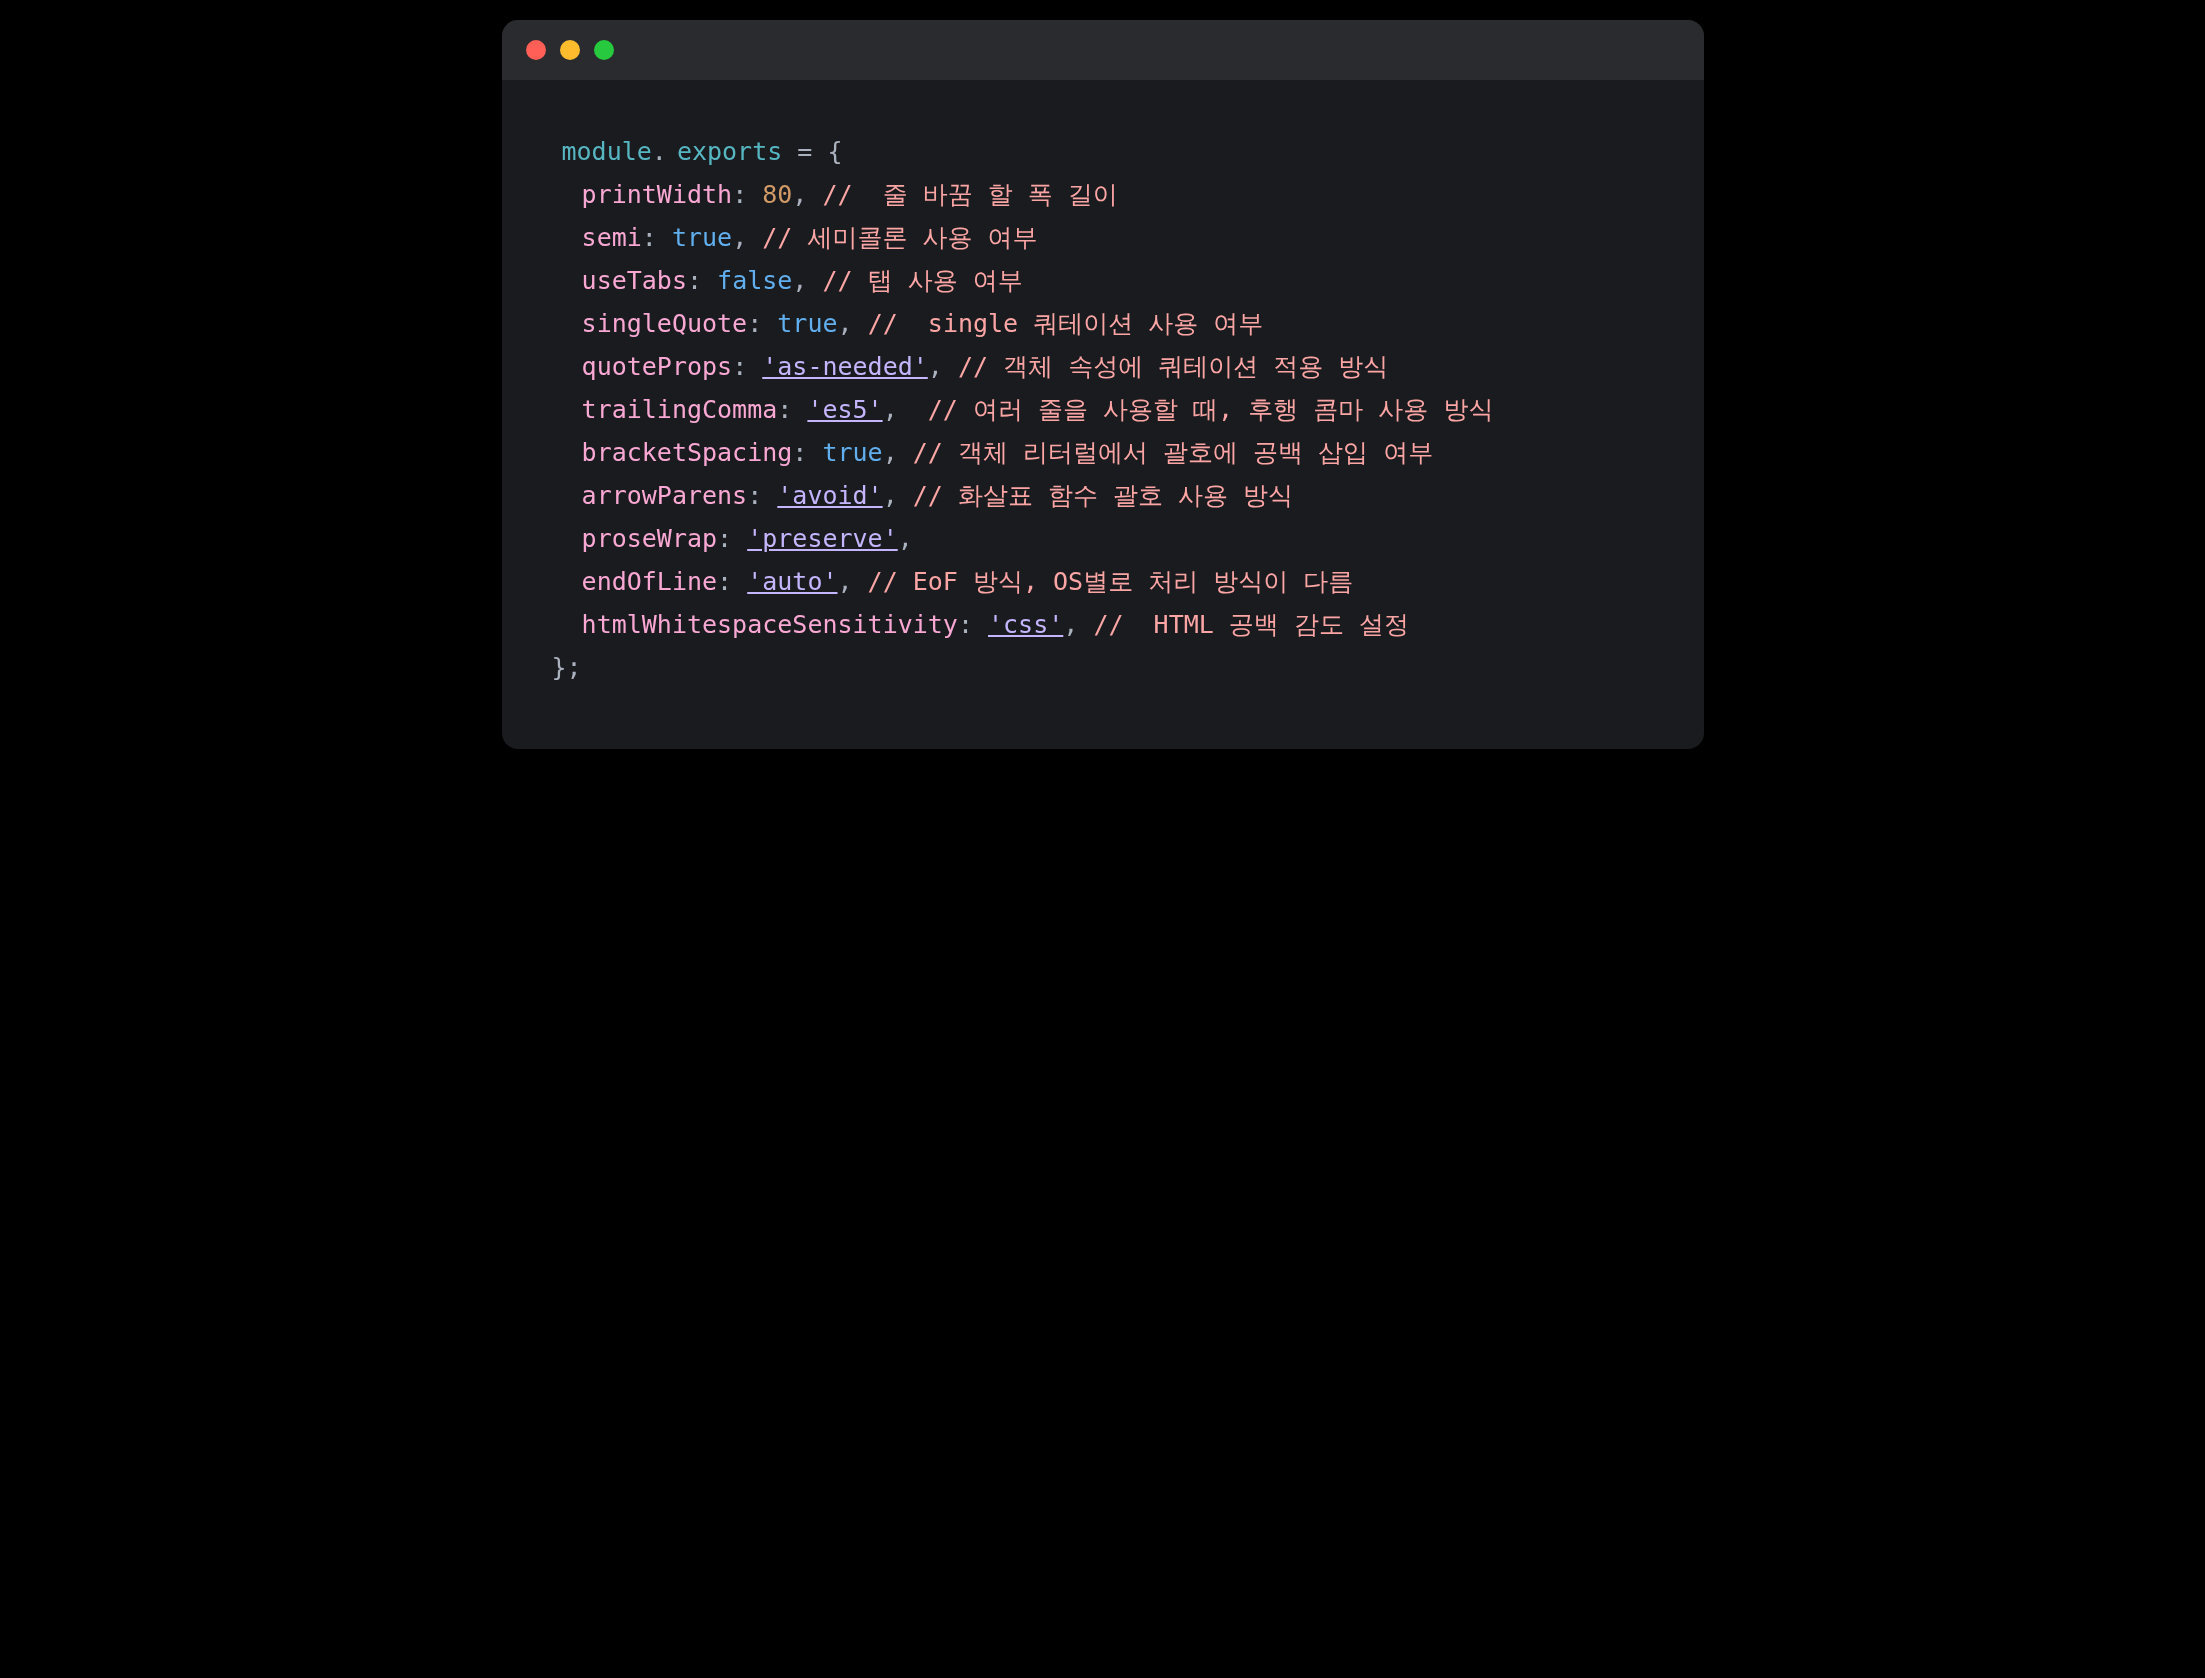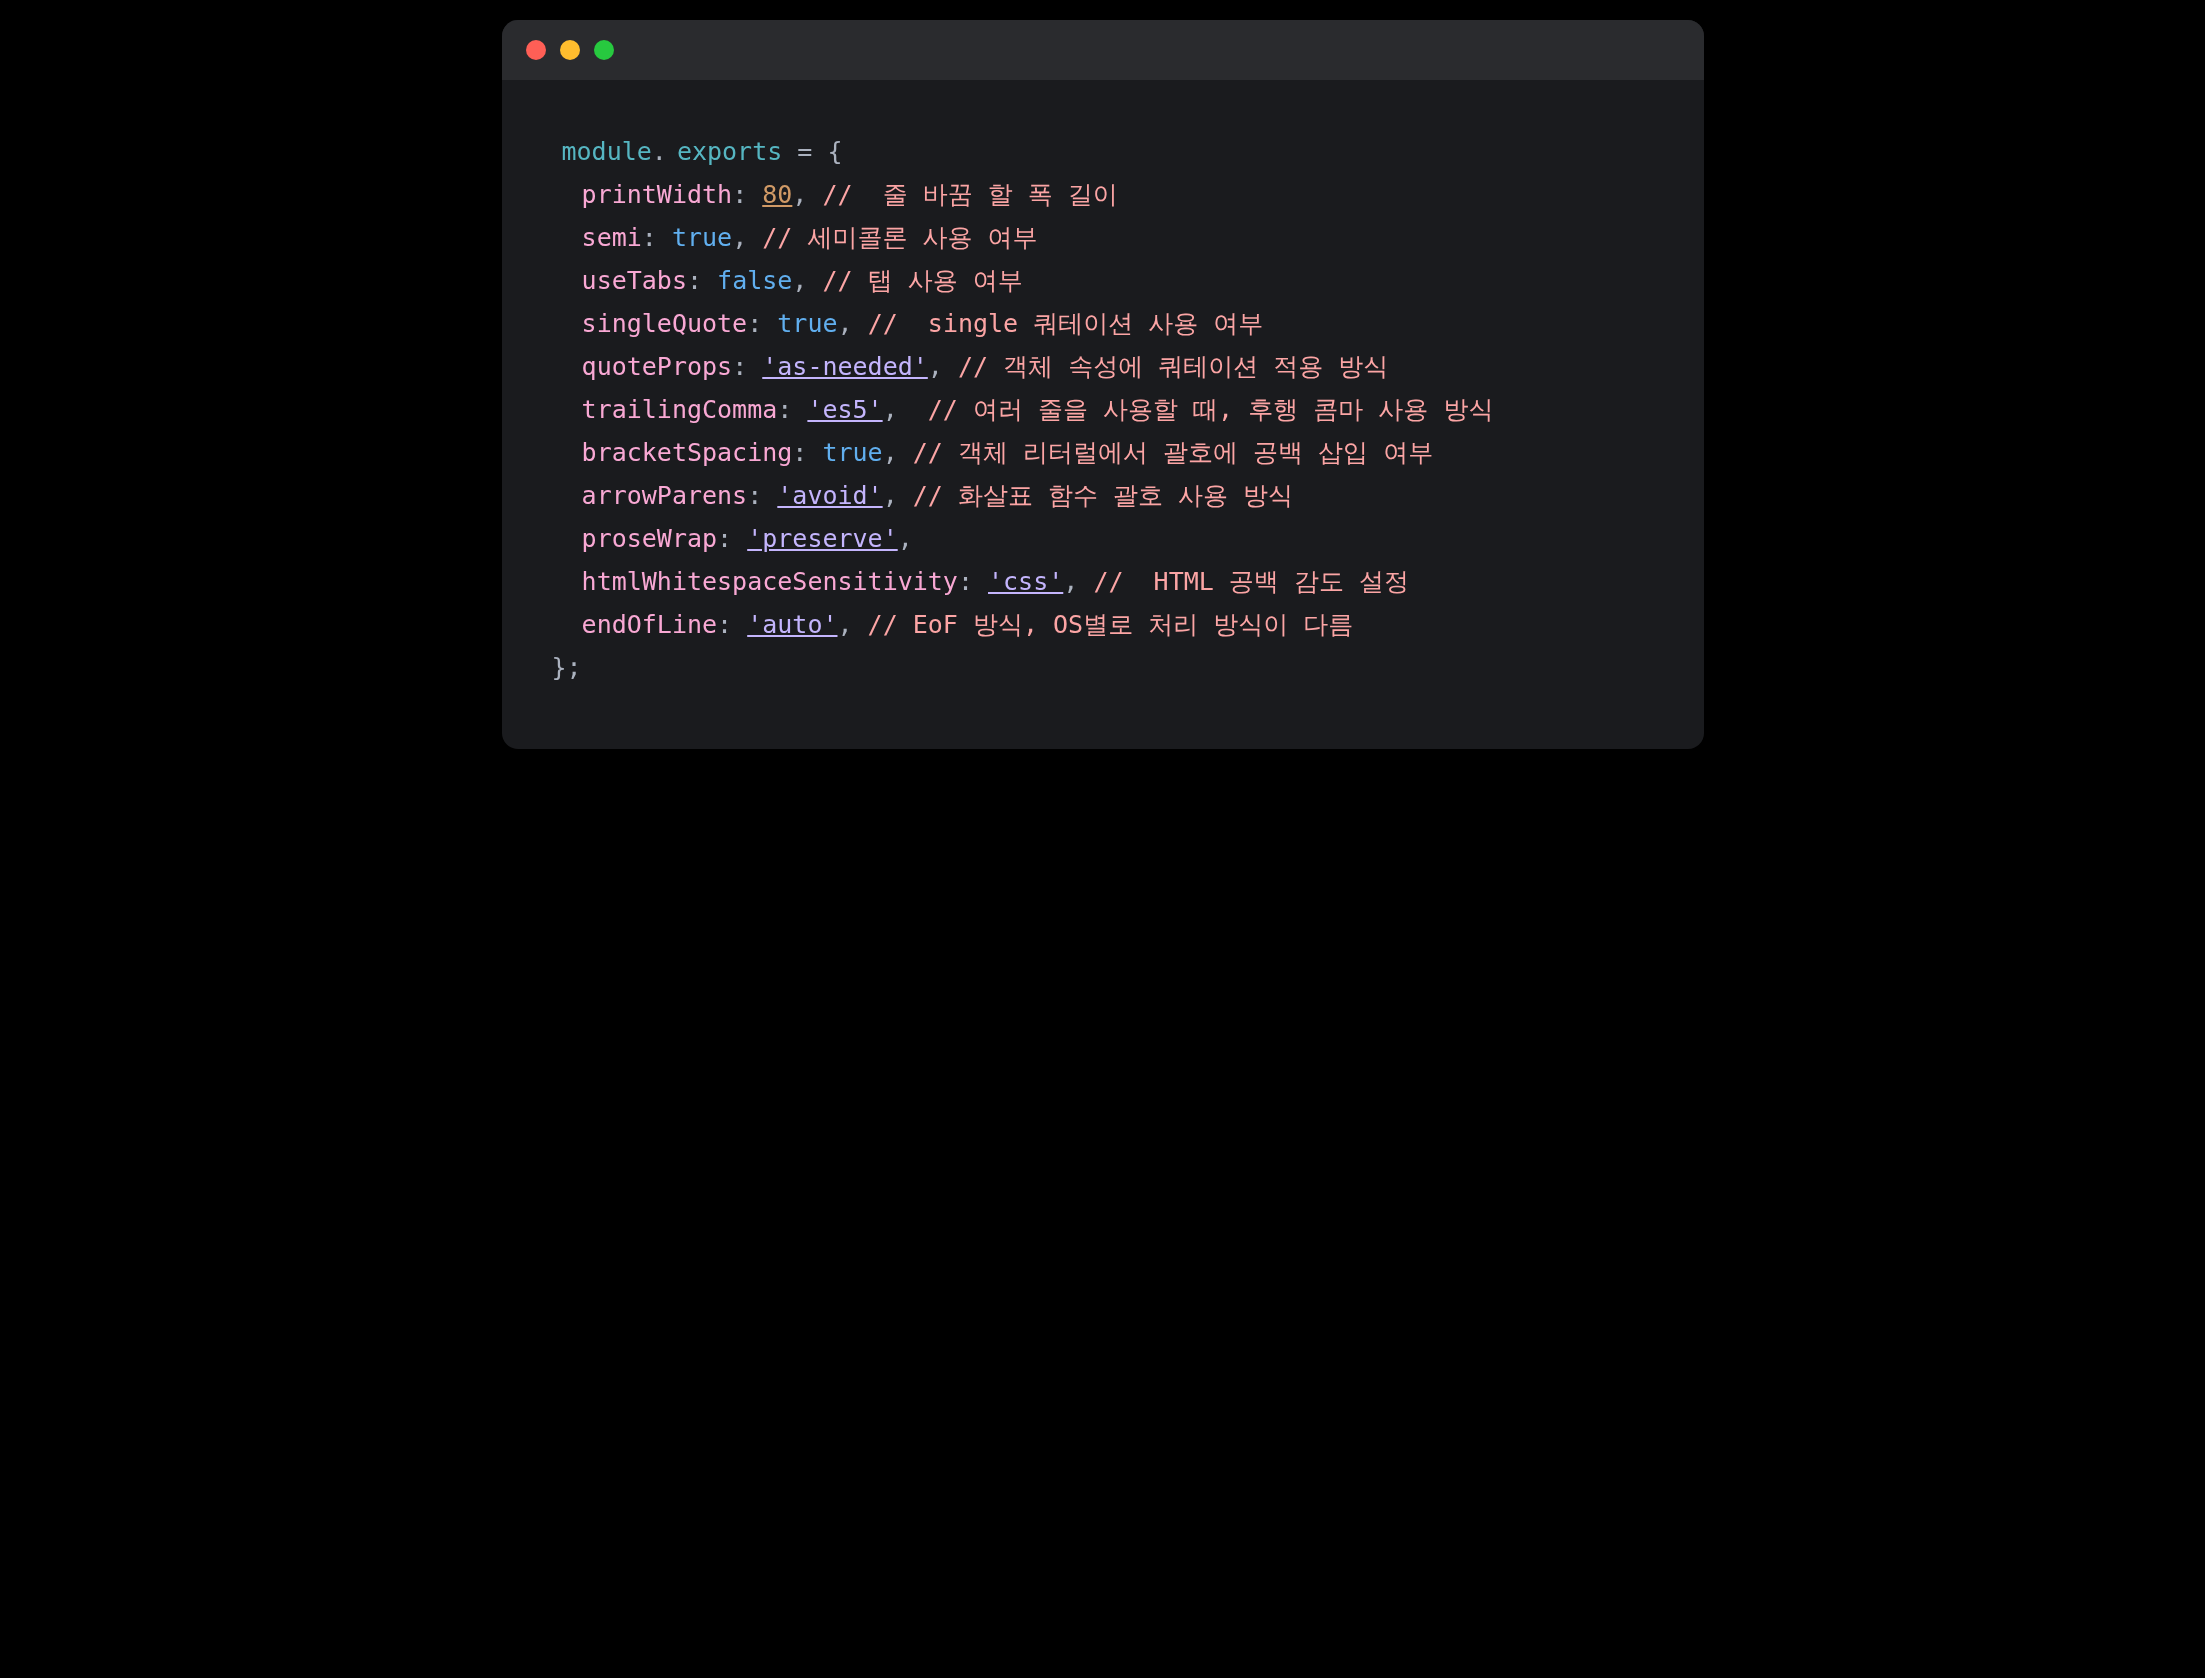--- a/index.html
+++ b/index.html
@@ -44,21 +44,21 @@
       font-size: 25px;
       line-height: 1.72;
       color: #c9d1d9;
     }
     .code-line {
       white-space: pre;
     }
     .tok-variable { color: #56b6c2; margin-left: 10px; }
     .tok-punct { color: #abb2bf; }
     .tok-property { color: #f9a8d4; }
-    .tok-number { color: #d19a66; text-decoration: underline; }
+    .tok-number { color: #d19a66; }
     .tok-boolean { color: #61afef; }
     .tok-string { color: #c4b5fd; text-decoration: underline; }
     .tok-comment { color: #fca5a5; }
   </style>
 </head>
 <body>
 
 <div class="window">
   <div class="titlebar">
     <div class="traffic-light red"></div>
@@ -72,21 +72,21 @@
     <div id="lines-container">
         <div class="code-line"><span>  </span><span class="tok-property">printWidth</span><span class="tok-punct">: </span><span class="tok-number">80</span><span class="tok-punct">, </span><span class="tok-comment">//  줄 바꿈 할 폭 길이</span></div>
         <div class="code-line"><span>  </span><span class="tok-property">semi</span><span class="tok-punct">: </span><span class="tok-boolean">true</span><span class="tok-punct">, </span><span class="tok-comment">// 세미콜론 사용 여부</span></div>
         <div class="code-line"><span>  </span><span class="tok-property">useTabs</span><span class="tok-punct">: </span><span class="tok-boolean">false</span><span class="tok-punct">, </span><span class="tok-comment">// 탭 사용 여부</span></div>
         <div class="code-line"><span>  </span><span class="tok-property">singleQuote</span><span class="tok-punct">: </span><span class="tok-boolean">true</span><span class="tok-punct">, </span><span class="tok-comment">//  single 쿼테이션 사용 여부</span></div>
         <div class="code-line"><span>  </span><span class="tok-property">quoteProps</span><span class="tok-punct">: </span><span class="tok-string">'as-needed'</span><span class="tok-punct">, </span><span class="tok-comment">// 객체 속성에 쿼테이션 적용 방식</span></div>
         <div class="code-line"><span>  </span><span class="tok-property">trailingComma</span><span class="tok-punct">: </span><span class="tok-string">'es5'</span><span class="tok-punct">,  </span><span class="tok-comment">// 여러 줄을 사용할 때, 후행 콤마 사용 방식</span></div>
         <div class="code-line"><span>  </span><span class="tok-property">bracketSpacing</span><span class="tok-punct">: </span><span class="tok-boolean">true</span><span class="tok-punct">, </span><span class="tok-comment">// 객체 리터럴에서 괄호에 공백 삽입 여부</span></div>
         <div class="code-line"><span>  </span><span class="tok-property">arrowParens</span><span class="tok-punct">: </span><span class="tok-string">'avoid'</span><span class="tok-punct">, </span><span class="tok-comment">// 화살표 함수 괄호 사용 방식</span></div>
         <div class="code-line"><span>  </span><span class="tok-property">proseWrap</span><span class="tok-punct">: </span><span class="tok-string">'preserve'</span><span class="tok-punct">,</span></div>
+        <div class="code-line"><span>  </span><span class="tok-property">endOfLine</span><span class="tok-punct">: </span><span class="tok-string">'auto'</span><span class="tok-punct">, </span><span class="tok-comment">// EoF 방식, OS별로 처리 방식이 다름</span></div>
         <div class="code-line"><span>  </span><span class="tok-property">htmlWhitespaceSensitivity</span><span class="tok-punct">: </span><span class="tok-string">'css'</span><span class="tok-punct">, </span><span class="tok-comment">//  HTML 공백 감도 설정</span></div>
-        <div class="code-line"><span>  </span><span class="tok-property">endOfLine</span><span class="tok-punct">: </span><span class="tok-string">'auto'</span><span class="tok-punct">, </span><span class="tok-comment">// EoF 방식, OS별로 처리 방식이 다름</span></div>
       </div>
 
     <div class="code-line"><span class="tok-punct">};</span></div>
 
   </div>
 </div>
 
 
 </body></html>

